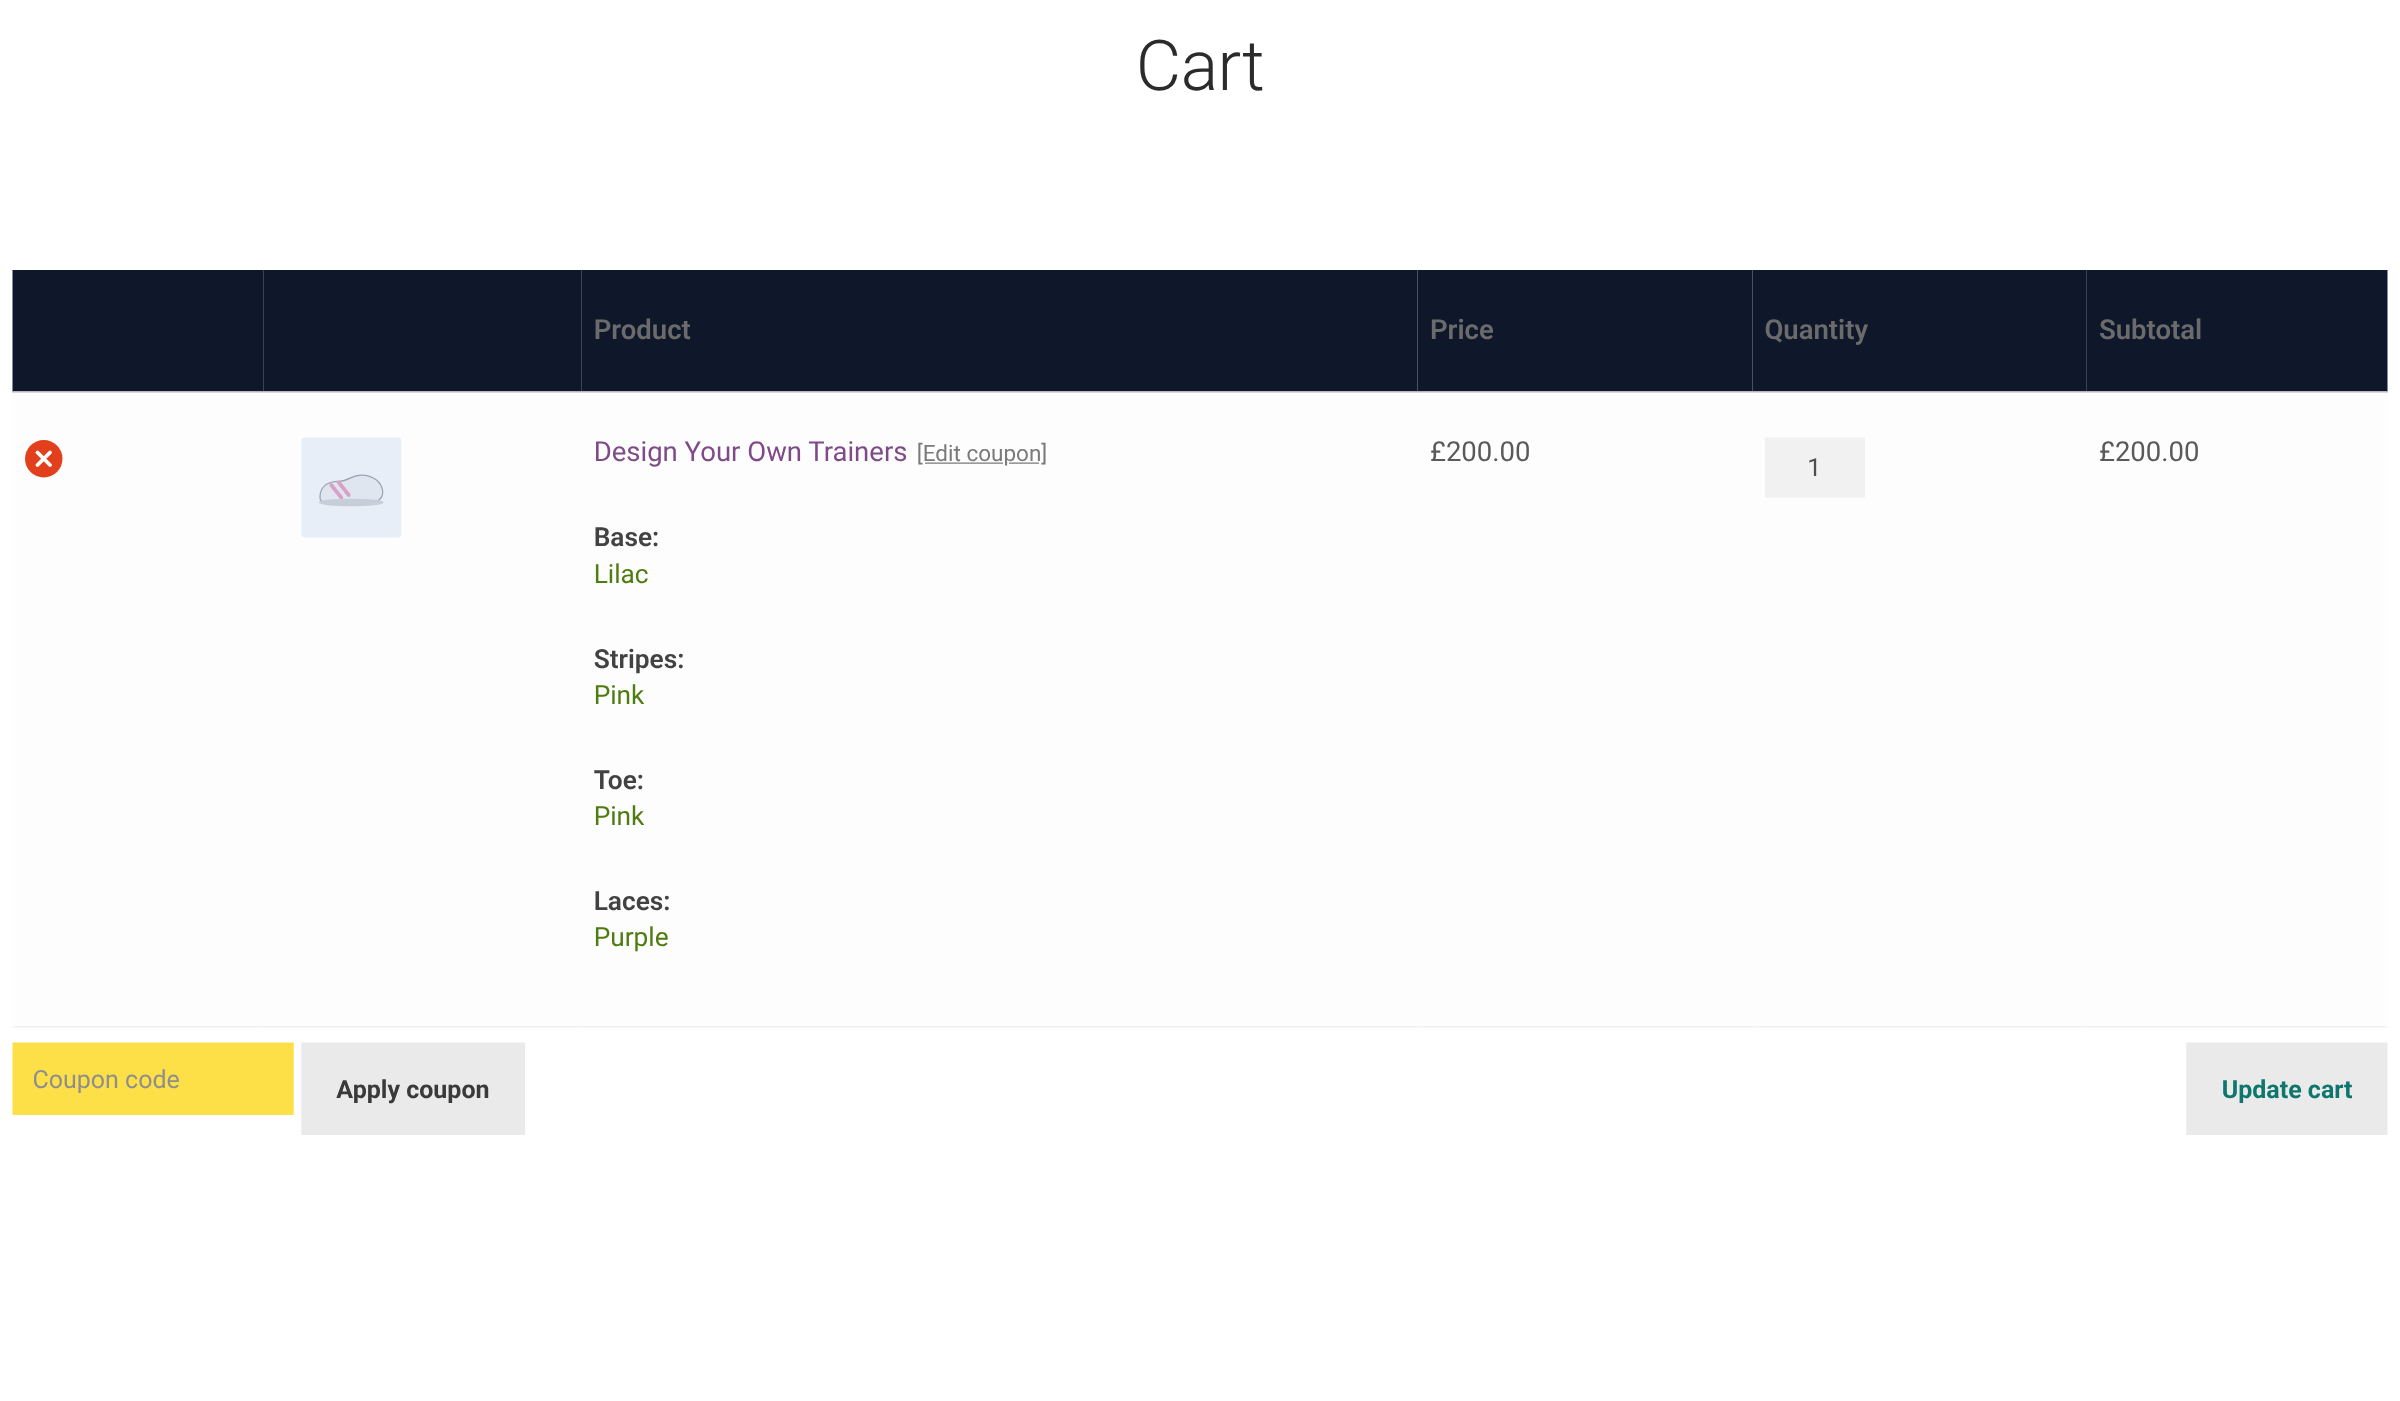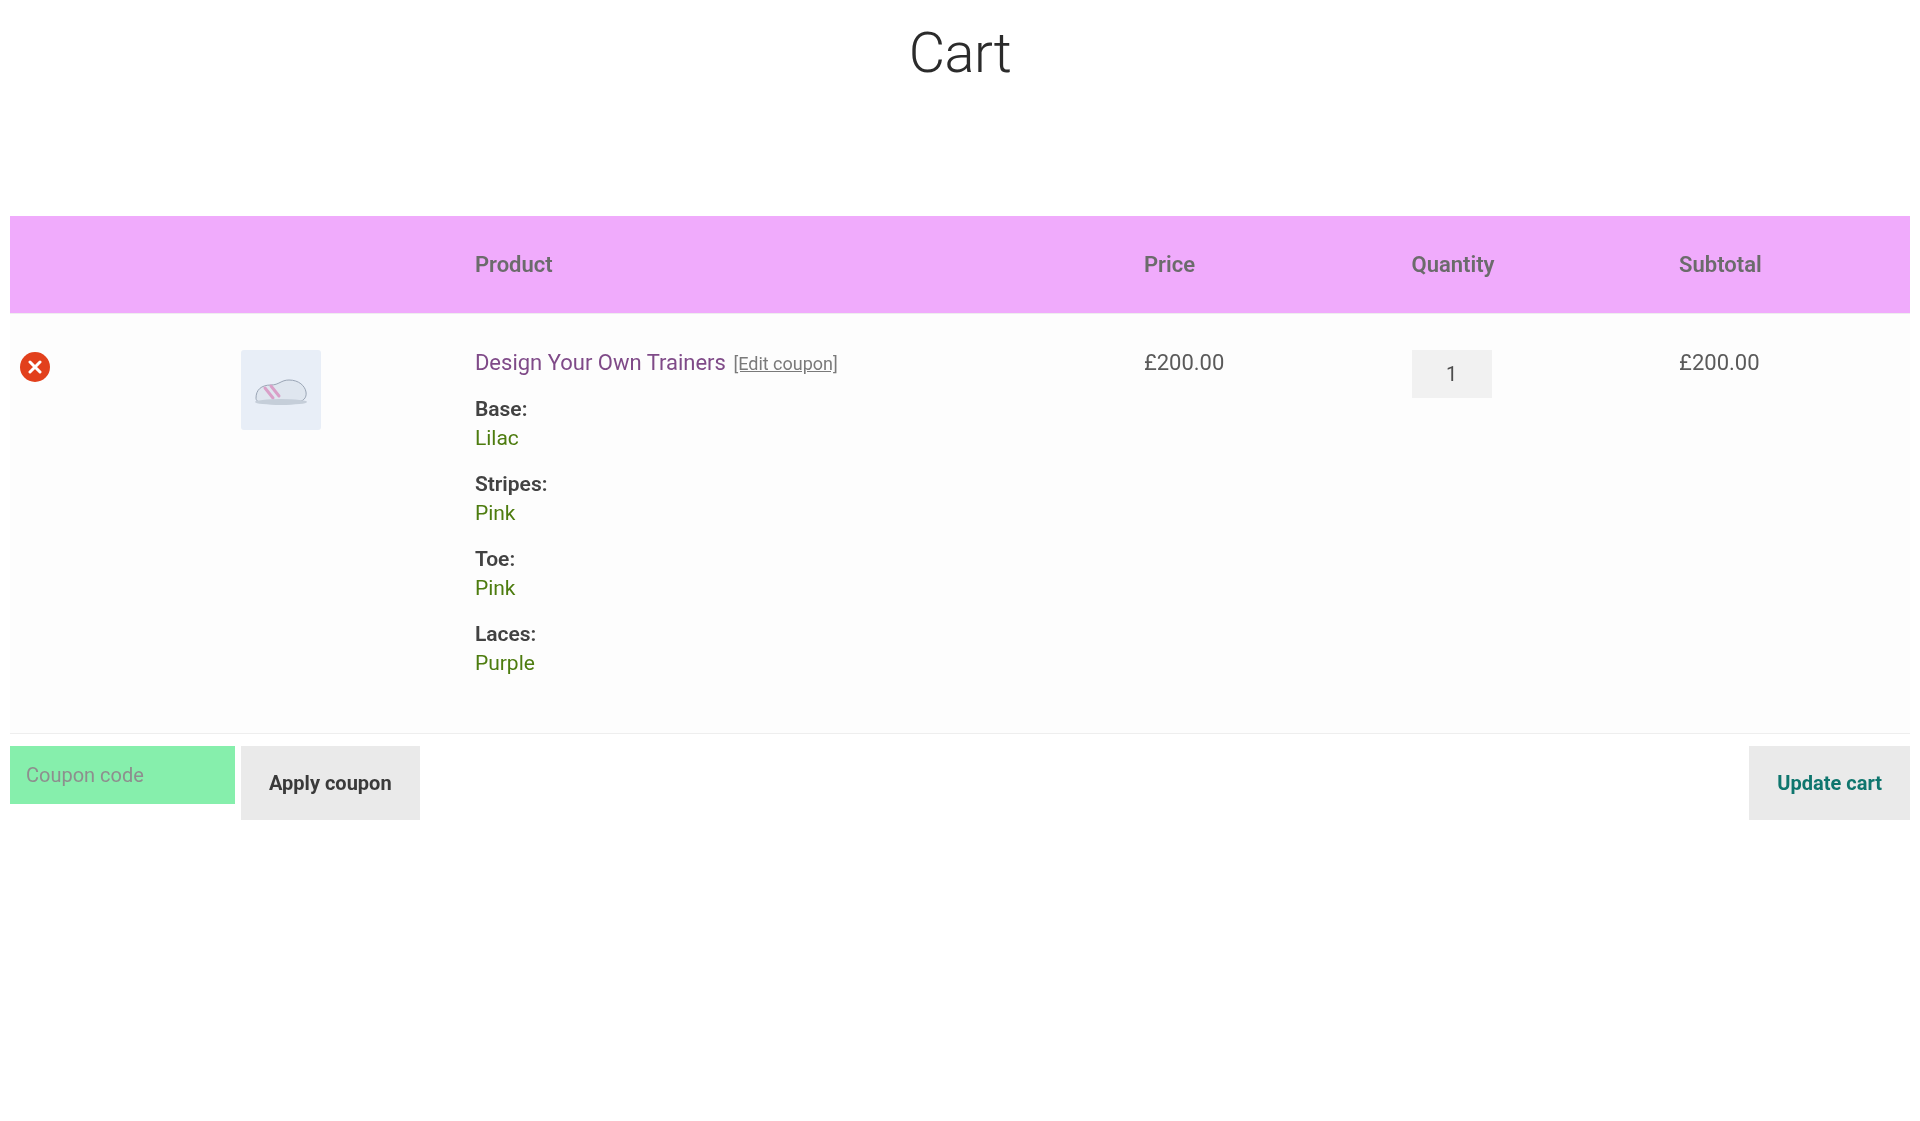--- a/index.html
+++ b/index.html
@@ -17,21 +17,21 @@
       margin-top: 20px;
       margin-bottom: 130px;
       letter-spacing: -0.5px;
     }
     .cart-table {
       width: 100%;
       border-collapse: collapse;
       table-layout: fixed;
     }
     .cart-table thead tr {
-      background: #f0abfc;
+      background: #0f172a;
     }
     .cart-table th {
       text-align: left;
       padding: 36px 10px;
       font-size: 22px;
       font-weight: 600;
       color: #6b6b6b;
       border-bottom: 1px solid #eee;
     }
     .th-remove { width: 150px; }
@@ -90,20 +90,21 @@
     }
     .variation-item {
       margin-bottom: 22px;
     }
     .variation-label {
       font-weight: 600;
       color: #424242;
       font-size: 21px;
       display: block;
       margin-bottom: 4px;
+      margin-top: 44px;
     }
     .variation-value {
       color: #4d7c0f;
       font-size: 21px;
     }
     .td-price, .td-subtotal {
       color: #5a5a5a;
       font-size: 22px;
       font-weight: 400;
     }
@@ -124,21 +125,21 @@
       align-items: center;
       padding: 12px 0;
     }
     .coupon-wrap {
       display: flex;
       gap: 6px;
     }
     .coupon-input {
       width: 225px;
       height: 58px;
-      background: #86efac;
+      background: #fde047;
       border: none;
       padding: 0 16px;
       font-size: 20px;
       color: #7a7a7a;
       font-family: inherit;
     }
     .coupon-input::placeholder { color: #8e8e8e; }
     .btn {
       height: 74px;
       padding: 0 28px;

